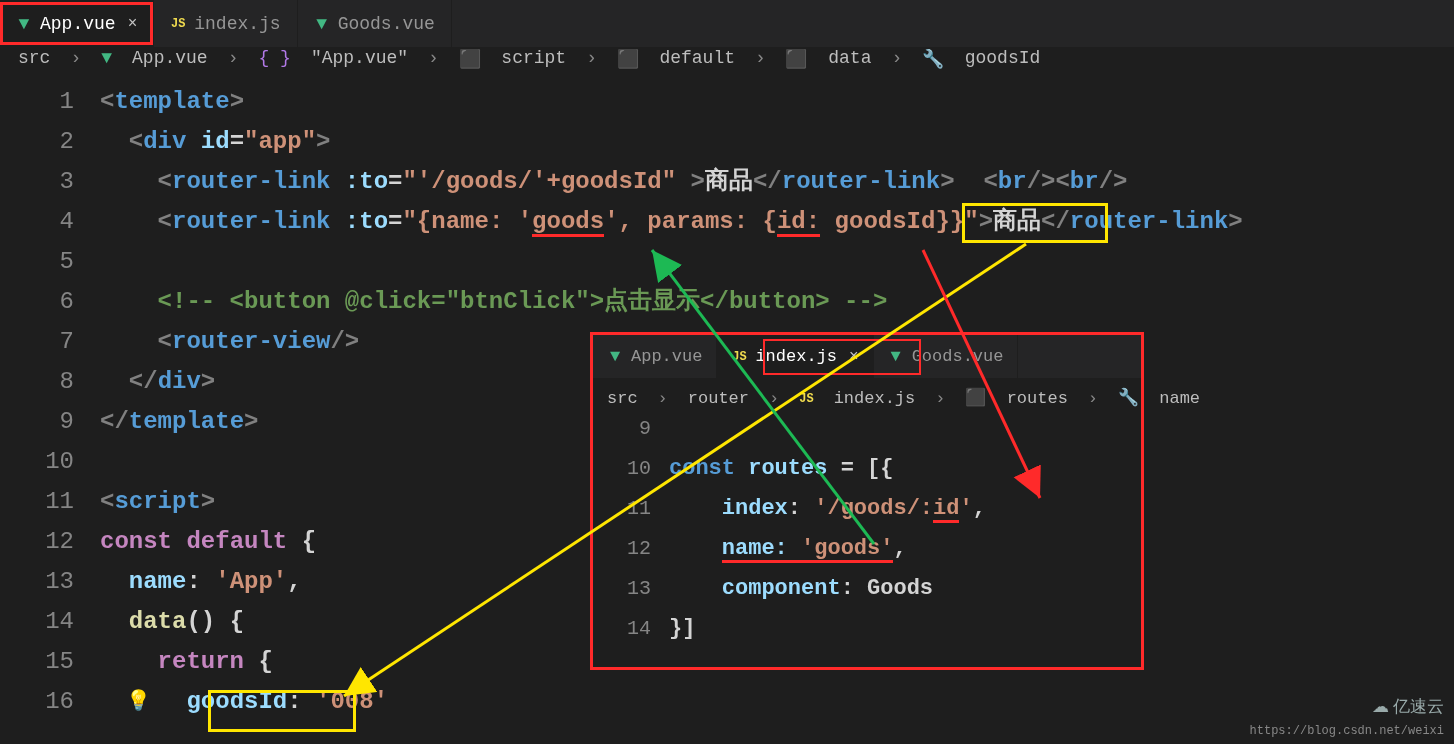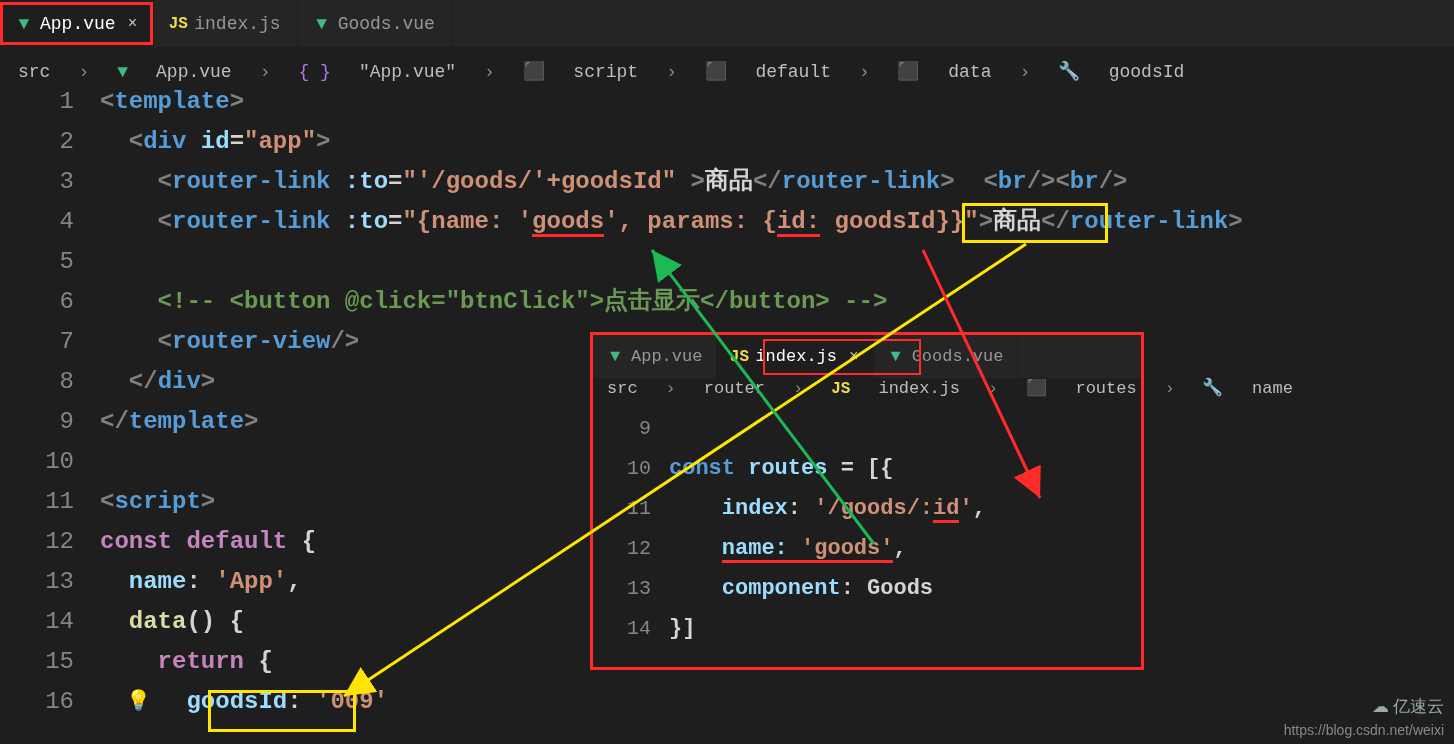--- a/index.html
+++ b/index.html
@@ -5,23 +5,23 @@
   * { box-sizing: border-box; margin: 0; padding: 0; }
   html, body { width: 1454px; height: 744px; background: #1e1e1e; font-family: Consolas, "Courier New", monospace; color: #d4d4d4; overflow: hidden; position: relative; }
   
   .tabbar { display: flex; align-items: stretch; height: 48px; background: #252526; border-bottom: 1px solid #1e1e1e; }
   .tab { display: inline-flex; align-items: center; gap: 8px; padding: 0 16px; height: 100%; color: #969696; font-size: 18px; border-right: 1px solid #1e1e1e; cursor: pointer; position: relative; }
   .tab.active { background: #1e1e1e; color: #ffffff; }
   .tab-outline-red { position:absolute; inset: 2px 0 2px 0; border:3px solid #ff2a2a; pointer-events:none; }
   .tab .icon { width:16px; height:16px; display:inline-flex; align-items:center; justify-content:center; }
   .tab .close { color:#c5c5c5; font-size:16px; margin-left:4px; }
   .vue-icon { color:#42b883; font-weight:bold; }
-  .js-icon  { color:#f0db4f; font-weight:bold; font-size:16px; }
-  
-  .breadcrumb { display:flex; align-items:flex-end; gap:28px; height:34px; padding:0 18px; color:#bdbdbd; font-size:18px; background:#1e1e1e; }
+  .js-icon  { color:#f0db4f; font-weight:bold; font-size:12px; }
+  
+  .breadcrumb { display:flex; align-items:flex-start; gap:20px; height:34px; padding:0 18px; color:#bdbdbd; font-size:18px; background:#1e1e1e; }
   .crumb-sep { color:#888; }
   .crumb-icon { display:inline-flex; align-items:center; }
   .sym-brace { color:#b279e7; }
   .sym-cube { color:#7cb7ff; }
   .sym-wrench { color:#c5c5c5; }
   
   .editor { position:relative; font-size:24px; line-height:40px; }
   .gutter-row { display:flex; }
   .lineno { width:100px; text-align:right; padding-right:26px; color:#858585; user-select:none; flex:0 0 100px; }
   .code { white-space:pre;font-weight:bold; }
@@ -46,21 +46,21 @@
   .inset { position:absolute; border:3px solid #ff2a2a; background:#1e1e1e; font-size:22px; line-height:40px; }
   .inset .tabbar { height:44px; }
   .inset .tab { font-size:17px; padding:0 14px; }
   .inset .breadcrumb { font-size:17px; height:30px; padding:0 14px; }
   .inset .lineno { width:76px; padding-right:18px; flex:0 0 76px; font-size:20px; }
   .inset .code { font-size:22px; }
   .inset .inner-tab-red { position:absolute; border:2px solid #ff2a2a; pointer-events:none; }
   
   .arrows { position:absolute; left:0; top:0; width:1454px; height:744px; pointer-events:none; }
   
-  .watermark { position:absolute; right:10px; bottom:6px; color:#888; font-size:14px; font-family:Liberation Sans, sans-serif;margin-top:22px; }
+  .watermark { position:absolute; right:10px; bottom:6px; color:#888; font-size:12px; font-family:Liberation Mono, monospace;margin-top:22px; }
   .logo { position:absolute; right:10px; bottom:26px; color:#9aa; font-size:17px; font-family:Arial, sans-serif; display:flex; align-items:center; gap:4px; }
 </style>
 </head>
 <body>
 
 <div class="tabbar">
   <div class="tab active" style="position:relative">
     <span class="tab-outline-red"></span>
     <span class="icon vue-icon">▼</span>
     <span>App.vue</span>
@@ -154,21 +154,21 @@
     <div class="gutter-row">
       <div class="lineno">14</div>
       <div class="code">  <span class="t-fn">data</span><span class="t-delim">()</span><span class="t-text"> </span><span class="t-delim">{</span></div>
     </div>
     <div class="gutter-row">
       <div class="lineno">15</div>
       <div class="code">    <span class="t-kw2">return </span><span class="t-delim">{</span></div>
     </div>
     <div class="gutter-row">
       <div class="lineno">16</div>
-      <div class="code">      <span class="t-var">goodsId</span><span class="t-delim">:</span><span class="t-text"> </span><span class="t-str">'009'</span></div>
+      <div class="code">      <span class="t-var">goodsId</span><span class="t-delim">:</span><span class="t-text"> </span><span class="t-str">'008'</span></div>
     </div>
   </div>
 
 <span class="bulb" style="top:688px">💡</span>
 
 <span class="box-yellow" id="boxA" style="left: 962px; top: 203px; width: 146px; height: 40px;"></span>
 <span class="box-yellow" id="boxB" style="left: 208px; top: 690px; width: 148px; height: 42px;"></span>
 
 <div class="inset" id="inset" style="left: 590px; top: 332px; width: 554px; height: 338px;">
   <div class="tabbar" style="position:relative">

